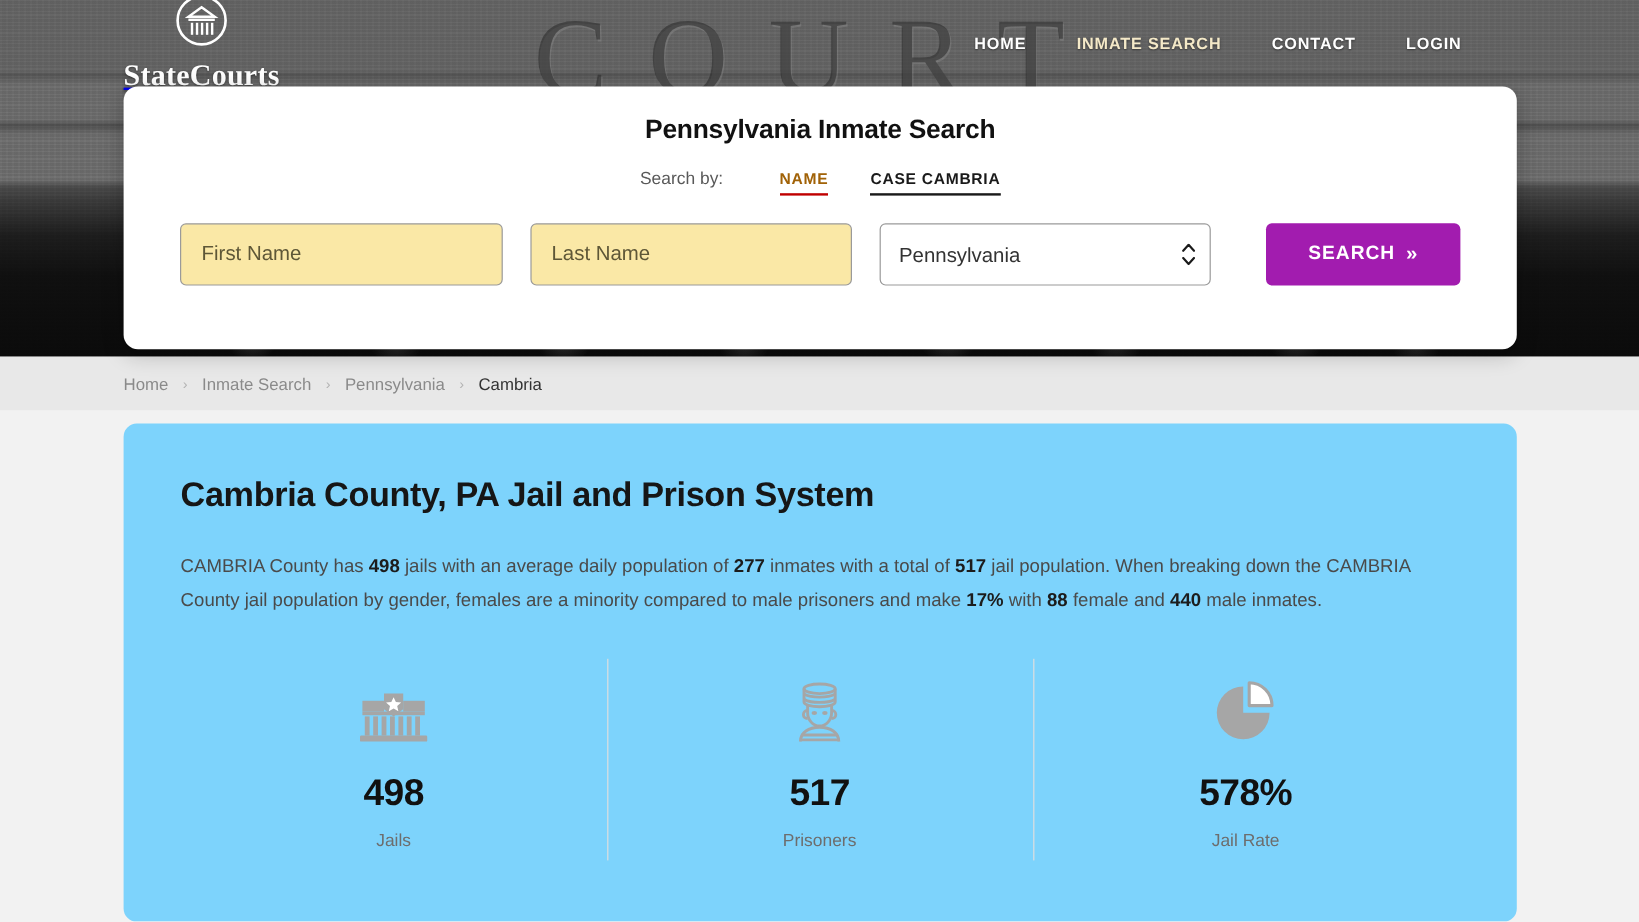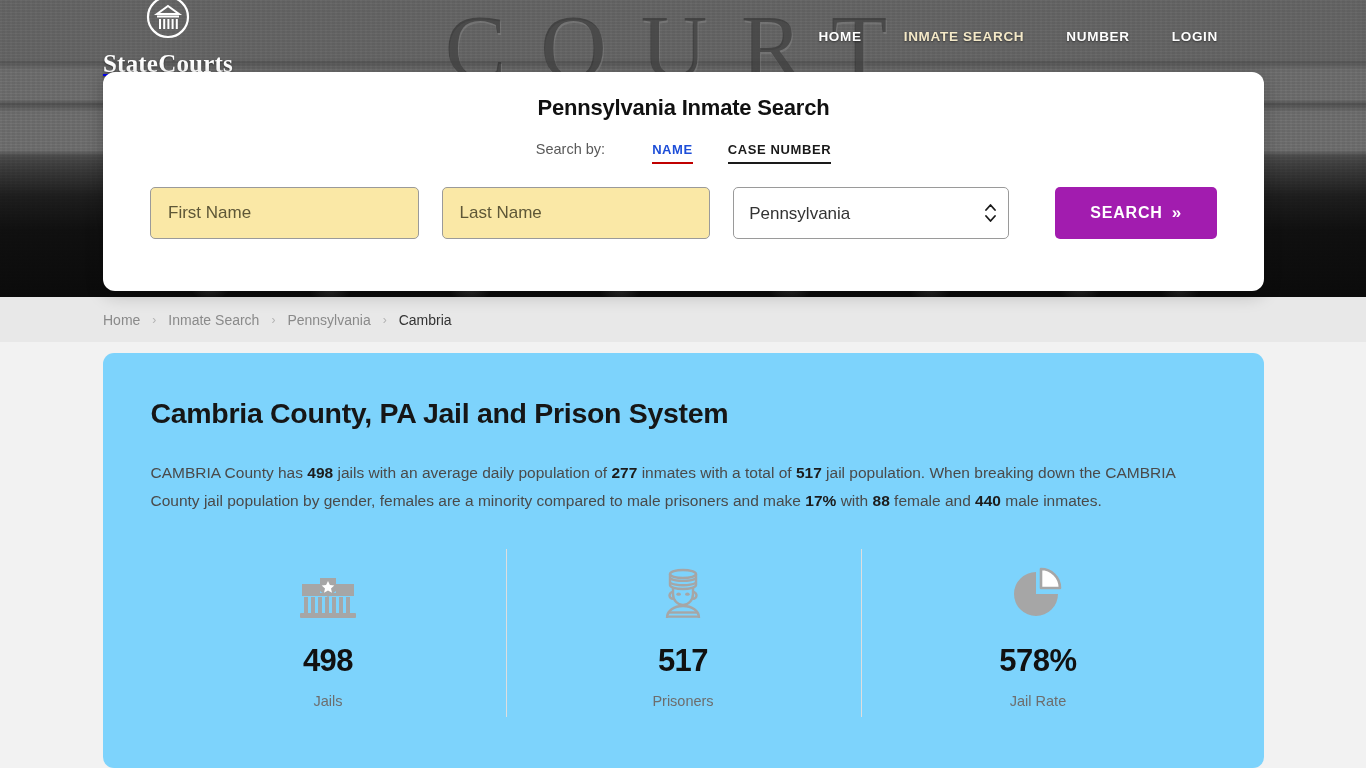--- a/index.html
+++ b/index.html
@@ -138,21 +138,21 @@
     margin-top: 20px;
     display: flex; align-items: baseline; justify-content: center; gap: 0;
   }
   .searchby-label {
     font-size: 14.5px; color: #595959; margin-right: 47px;
   }
   .tab {
     font-size: 13px; font-weight: bold; letter-spacing: 0.6px;
     padding-bottom: 5px; cursor: pointer;
   }
-  .tab-name { color: #1d4ed8; border-bottom: 2.5px solid #c00000; margin-right: 35px; }
+  .tab-name { color: #a16207; border-bottom: 2.5px solid #c00000; margin-right: 35px; }
   .tab-case { color: #1a1a1a; border-bottom: 2.5px solid #1a1a1a; }
 
   .form-row {
     margin-top: 23px;
     display: flex; align-items: center;
     padding: 0 47px;
     gap: 23px;
   }
   .field {
     height: 52px;
@@ -282,32 +282,32 @@
         <rect x="21.4" y="24" width="2" height="10" fill="#ffffff"></rect>
         <rect x="25.6" y="24" width="2" height="10" fill="#ffffff"></rect>
         <rect x="29.8" y="24" width="2" height="10" fill="#ffffff"></rect>
       </svg>
     </span>
     <span class="brand-name">StateCourts</span>
   </a>
   <nav class="mainnav">
     <a class="nav-link" href="#">HOME</a>
     <a class="nav-link active" href="#">INMATE SEARCH</a>
-    <a class="nav-link" href="#">NUMBER</a>
+    <a class="nav-link" href="#">CONTACT</a>
     <a class="nav-link" href="#">LOGIN</a>
   </nav>
 </div>
 
 <div class="search-card">
   <div class="card-title">Pennsylvania Inmate Search</div>
 
   <div class="searchby-row">
     <span class="searchby-label">Search by:</span>
     <span class="tab tab-name">NAME</span>
-    <span class="tab tab-case">CASE NUMBER</span>
+    <span class="tab tab-case">CASE CAMBRIA</span>
   </div>
 
   <div class="form-row">
     <input class="field field-first" type="text" placeholder="First Name" value="" style="">
     <input class="field field-last" type="text" placeholder="Last Name" style="">
     <span class="selectwrap">
       <select class="state-select">
         <option>Pennsylvania</option>
       </select>
       <span class="stepper">

